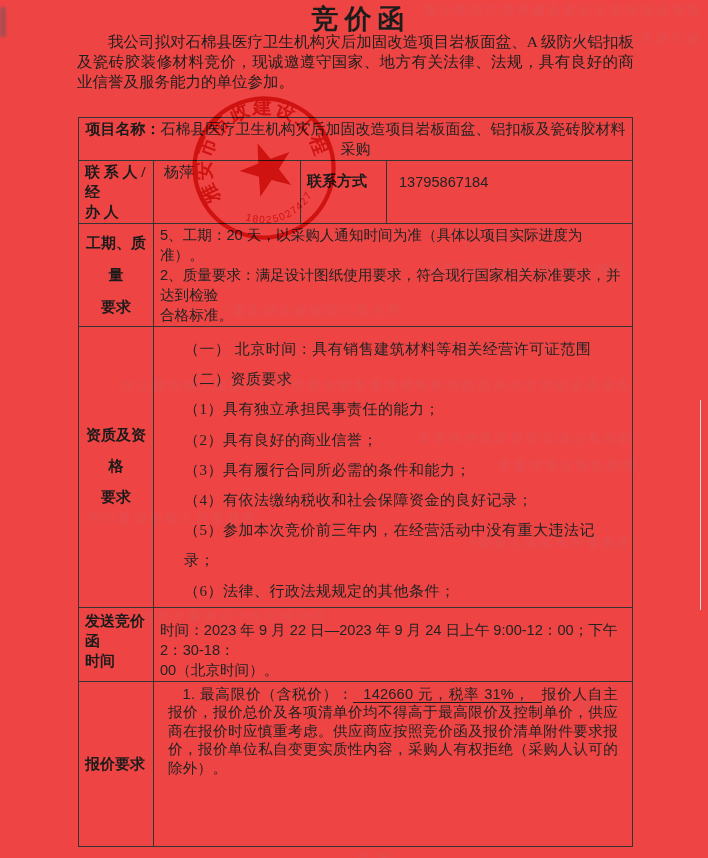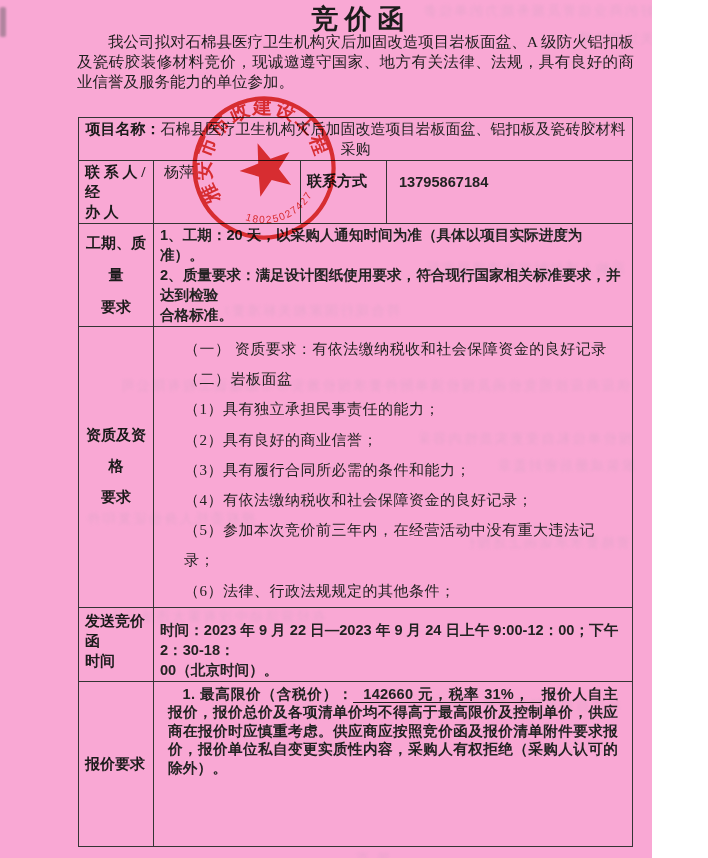--- a/index.html
+++ b/index.html
@@ -1,17 +1,17 @@
 <!DOCTYPE html>
 <html><head>
 <meta charset="utf-8">
 <style>
   html,body{margin:0;padding:0;background:#ffffff;}
   .page{
-    position:relative;width:652px;height:858px;background:#f9a8d4;overflow:hidden;
+    position:relative;width:708px;height:858px;background:#ef4444;overflow:hidden;
     font-family:"Liberation Serif","DejaVu Serif",serif;color:#232323;
   }
   
   .doc-title{
     position:absolute;left:78px;top:1px;width:566px;text-align:center;
     font-size:27px;font-weight:700;letter-spacing:6px;color:#1c1c1c;
   }
   .intro{
     position:absolute;left:77px;top:32px;width:557px;
     font-size:15.5px;line-height:19.8px;text-align:justify;text-indent:2em;color:#1f1f1f;
@@ -20,21 +20,21 @@
   table.doc{
     position:absolute;left:78px;top:117px;width:554px;
     border-collapse:collapse;table-layout:fixed;font-size:15px;
   }
   table.doc td{
     border:1.5px solid #343434;padding:1px 6px;vertical-align:middle;overflow:hidden;
     line-height:20px;
   }
   .lab{font-weight:700;color:#1b1b1b;}
   .lab-lines{white-space:pre-line;}
-  .cellsans{font-family:"Liberation Sans","DejaVu Sans",sans-serif;font-size:14.6px;font-weight:bold;}
+  .cellsans{font-family:"Liberation Sans","DejaVu Sans",sans-serif;font-size:14.6px;}
   .prelines{white-space:pre-line;}
   .vtop{vertical-align:top !important;}
   .ctr{text-align:center;}
   td.row1cell{padding-left:5px;text-align:center;}
   .scope-lines{line-height:32px;}
   .sched-lines{line-height:21px;padding-top:2px;}
   .time-lines{line-height:21px;}
   .qual-wrap{padding:6px 4px 0 24px;}
   .qual-item{line-height:30.2px;letter-spacing:.5px;}
   .quote-wrap{padding:2px 8px 0 8px;}
@@ -104,31 +104,31 @@
       <tr style="height:63px">
         <td class="lab lab-lines contact-label">联 系 人 / 经
 办 人</td>
         <td class="vtop" style="padding-left:10px">杨萍</td>
         <td class="lab vtop" style="padding-top:10px">联系方式</td>
         <td class="vtop cellsans" style="padding-top:11px;padding-left:12px">13795867184</td>
       </tr>
       <tr style="height:67px">
         <td class="lab lab-lines ctr" style="line-height:32px">工期、质量
 要求</td>
-        <td colspan="3" class="prelines cellsans sched-lines vtop">1、工期：20 天，以采购人通知时间为准（具体以项目实际进度为准）。
+        <td colspan="3" class="prelines cellsans sched-lines vtop">5、工期：20 天，以采购人通知时间为准（具体以项目实际进度为准）。
 2、质量要求：满足设计图纸使用要求，符合现行国家相关标准要求，并达到检验
 合格标准。</td>
       </tr>
       <tr style="height:241px">
         <td class="lab lab-lines ctr" style="line-height:31px">资质及资格
 要求</td>
         <td colspan="3" class="vtop">
           <div class="qual-wrap">
-              <div class="qual-item">（一） 资质要求：有依法缴纳税收和社会保障资金的良好记录</div>
-              <div class="qual-item">（二）岩板面盆</div>
+              <div class="qual-item">（一） 北京时间：具有销售建筑材料等相关经营许可证范围</div>
+              <div class="qual-item">（二）资质要求</div>
               <div class="qual-item">（1）具有独立承担民事责任的能力；</div>
               <div class="qual-item">（2）具有良好的商业信誉；</div>
               <div class="qual-item">（3）具有履行合同所必需的条件和能力；</div>
               <div class="qual-item">（4）有依法缴纳税收和社会保障资金的良好记录；</div>
               <div class="qual-item">（5）参加本次竞价前三年内，在经营活动中没有重大违法记录；</div>
               <div class="qual-item">（6）法律、行政法规规定的其他条件；</div>
             </div>
         </td>
       </tr>
       <tr style="height:41px">

